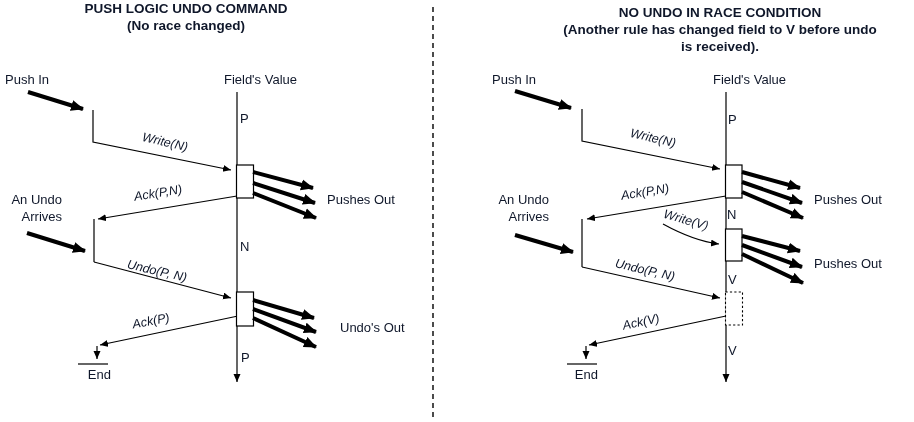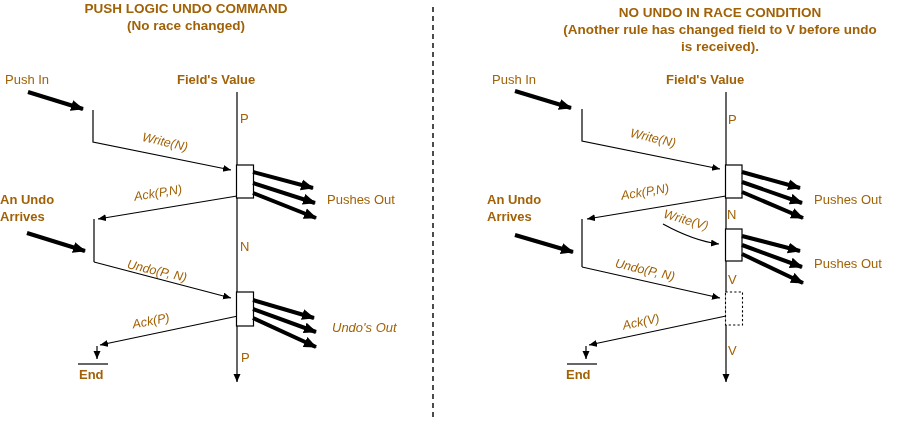--- a/index.html
+++ b/index.html
@@ -1,28 +1,28 @@
 <!DOCTYPE html>
 <html><head>
 <meta charset="utf-8">
 <style>
   html,body{margin:0;padding:0;background:#fff;}
   #canvas{position:relative;width:914px;height:422px;background:#fff;overflow:hidden;
-          font-family:"Liberation Sans",sans-serif;color:#a16207;}
+          font-family:"Liberation Sans",sans-serif;color:#0f172a;}
   #gfx{position:absolute;left:0;top:0;}
   .thin{fill:none;stroke:#000;stroke-width:1.2;}
   .bold{fill:none;stroke:#000;stroke-width:4;}
   .node{fill:#fff;stroke:#000;stroke-width:1.2;}
   .ghost{fill:#fff;stroke:#000;stroke-width:1.1;stroke-dasharray:2.2,2.2;}
   .divider{fill:none;stroke:#000;stroke-width:1.4;stroke-dasharray:5,4;}
   .lbl{position:absolute;font-size:13px;line-height:15px;white-space:nowrap;}
   .val{position:absolute;font-size:13px;white-space:nowrap;}
   .msg{position:absolute;font-style:italic;font-size:12.5px;white-space:nowrap;
        transform:translate(-50%,-50%) rotate(var(--r));}
-  .ctr{text-align:left;font-weight:bold;}
+  .ctr{text-align:right;}
   .title-block{position:absolute;font-weight:bold;font-size:13.5px;line-height:17px;text-align:center;}
   .title-block span{display:block;}
 </style>
 </head>
 <body>
 
 <div id="canvas">
 
   <svg id="gfx" width="914" height="422" viewBox="0 0 914 422">
     <defs>
@@ -92,21 +92,21 @@
     <span style="display:block">Arrives</span>
   </div>
   <div class="msg" style="left:165px;top:142px;--r:13deg;">Write(N)</div>
   <div class="msg" style="left:158px;top:193px;--r:-9deg;">Ack(P,N)</div>
   <div class="msg" style="left:157px;top:271px;--r:13deg;">Undo(P, N)</div>
   <div class="msg" style="left:151px;top:321px;--r:-11deg;">Ack(P)</div>
   <div class="val" style="left:240px;top:111px;">P</div>
   <div class="val" style="left:240px;top:239px;">N</div>
   <div class="val" style="left:241px;top:350px;">P</div>
   <div class="lbl" style="left:327px;top:192px;">Pushes Out</div>
-  <div class="lbl" style="left:332px;top:320px;font-style:italic;">Undo's Out</div>
+  <div class="lbl" style="left:340px;top:320px;">Undo's Out</div>
   <div class="lbl ctr" style="left:79px;top:367px;width:32px;">End</div>
 
   <div class="title-block" style="left:506px;top:4px;width:428px;">
     <span>NO UNDO IN RACE CONDITION</span>
     <span>(Another rule has changed field to V before undo</span>
     <span>is received).</span>
   </div>
   <div class="lbl" style="left:492px;top:72px;">Push In</div>
   <div class="lbl ctr" style="left:666px;top:72px;width:120px;">Field's Value</div>
   <div class="lbl ctr" style="left:487px;top:191px;width:62px;line-height:17px;">

